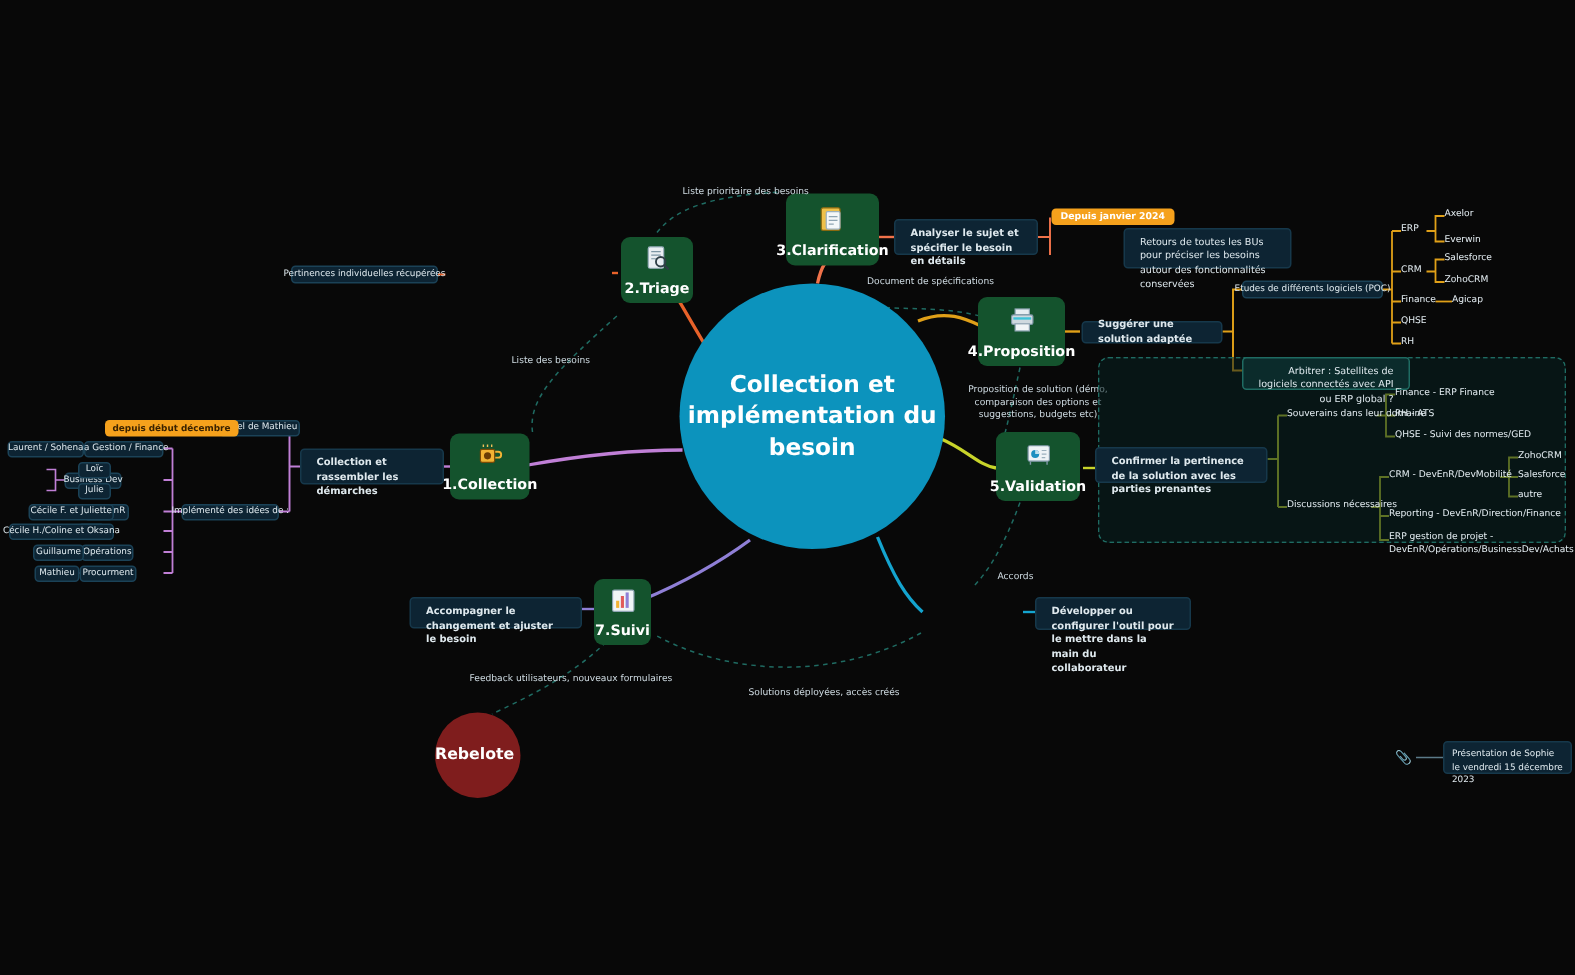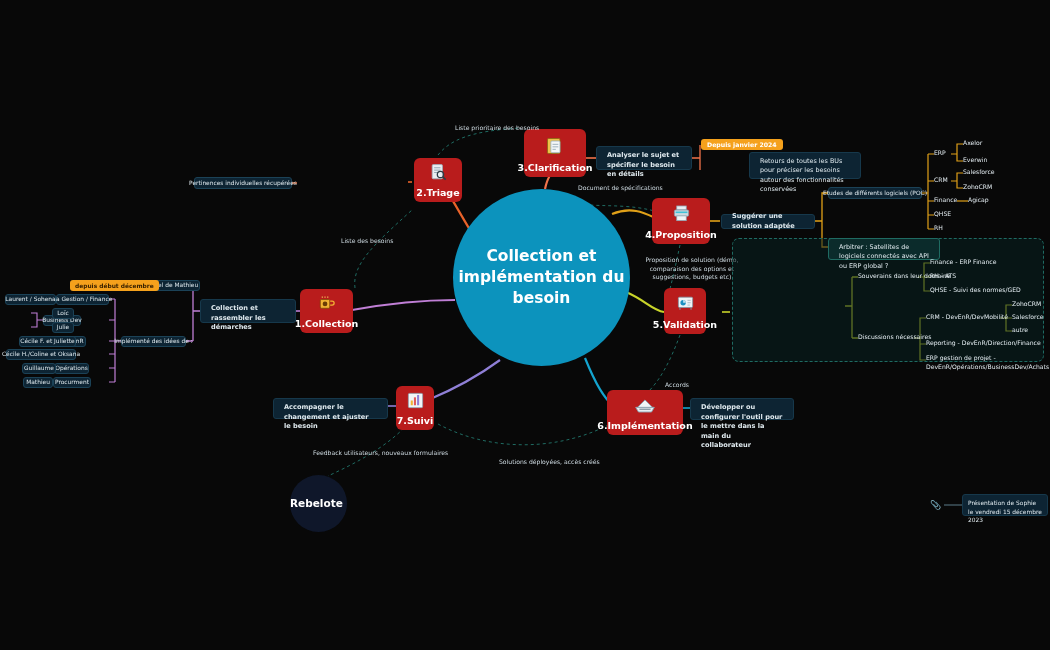--- a/index.html
+++ b/index.html
@@ -6,24 +6,24 @@
   body{width:1050px;height:650px;position:relative;overflow:hidden;
        font-family:"DejaVu Sans","Liberation Sans",sans-serif;color:#e8eef2;}
   #canvas{position:absolute;inset:0;width:1050px;height:650px;}
   svg.wires{position:absolute;left:0;top:0;width:1050px;height:650px;pointer-events:none;}
 
   
   .hub{position:absolute;border-radius:50%;background:#0c93bd;display:flex;
        align-items:center;text-align:center;
        font-weight:bold;color:#ffffff;line-height:1.35;}
   #hub-main{left:453px;top:189px;width:177px;height:177px;font-size:15.5px;}
-  #hub-rebelote{left:290px;top:475px;width:57px;height:57px;font-size:10.5px;background:#0f172a;}
-
-  
-  .stage{position:absolute;background:#b91c1c;border-radius:6px;
+  #hub-rebelote{left:290px;top:475px;width:57px;height:57px;font-size:10.5px;background:#7f1d1d;}
+
+  
+  .stage{position:absolute;background:#14532d;border-radius:6px;
          display:flex;flex-direction:column;align-items:center;justify-content:flex-end;
          padding-bottom:4px;box-sizing:border-box;}
   .stage .lbl{font-size:9.5px;font-weight:bold;color:#fff;white-space:nowrap;}
   .stage .ic{flex:1;display:flex;align-items:center;justify-content:center;}
 
   
   .box{position:absolute;background:#0d2433;border:1px solid #16384b;border-radius:3px;
        color:#dfe9ee;font-size:6.4px;line-height:1.45;padding:4px 10px;box-sizing:border-box;}
   .box.b{font-weight:bold;font-size:6.6px;}
   .box.ctr{display:flex;align-items:center;}
@@ -165,43 +165,33 @@
       <svg width="21" height="19" viewBox="0 0 24 24">
         <rect x="6" y="2.5" width="12" height="5" fill="#e8eef2" stroke="#8fa5b3" stroke-width="1"></rect>
         <rect x="3" y="7.5" width="18" height="8" rx="1.5" fill="#cfd9df" stroke="#7d96a5" stroke-width="1"></rect>
         <rect x="4.5" y="9.5" width="15" height="2" fill="#3fc2d8"></rect>
         <rect x="6" y="15" width="12" height="6" fill="#f1f5f7" stroke="#8fa5b3" stroke-width="1"></rect>
       </svg>
     </div>
     <div class="lbl">4.Proposition</div>
   </div>
 
-  <div class="stage" style="left:664px;top:288px;width:42px;height:46px;">
+  <div class="stage" style="left:664px;top:288px;width:56px;height:46px;">
     <div class="ic">
       <svg width="21" height="19" viewBox="0 0 24 24">
         <rect x="3" y="4" width="18" height="13" rx="1.5" fill="#eef3f6" stroke="#7d96a5" stroke-width="1"></rect>
         <circle cx="9" cy="11" r="3.4" fill="#1c8fc0"></circle>
         <path d="M9 11V7.6A3.4 3.4 0 0 1 12.4 11z" fill="#bfe0ee"></path>
         <path d="M14.5 8h4M14.5 11h4M14.5 14h3" stroke="#9bb0bd" stroke-width="1"></path>
         <path d="M5 17v3M19 17v3" stroke="#7d96a5" stroke-width="1.2"></path>
       </svg>
     </div>
     <div class="lbl">5.Validation</div>
   </div>
 
-  <div class="stage" style="left:607px;top:390px;width:76px;height:45px;">
-    <div class="ic">
-      <svg width="26" height="17" viewBox="0 0 28 18">
-        <path d="M4 11h20l-3 5H7z" fill="#e8eef2" stroke="#8fa5b3" stroke-width="1"></path>
-        <path d="M6 11l8-8 8 8z" fill="#f1f5f7" stroke="#8fa5b3" stroke-width="1"></path>
-        <path d="M8 13h12" stroke="#5d7482" stroke-width="1"></path>
-      </svg>
-    </div>
-    <div class="lbl">6.Implémentation</div>
-  </div>
 
   <div class="stage" style="left:396px;top:386px;width:38px;height:44px;">
     <div class="ic">
       <svg width="19" height="19" viewBox="0 0 24 24">
         <rect x="3" y="3" width="18" height="18" rx="1.5" fill="#f1f5f7" stroke="#8fa5b3" stroke-width="1"></rect>
         <rect x="6" y="12" width="2.6" height="6" fill="#f2b334"></rect>
         <rect x="10" y="8" width="2.6" height="10" fill="#e05a5a"></rect>
         <rect x="14" y="5" width="2.6" height="13" fill="#8f7fd6"></rect>
       </svg>
     </div>
@@ -233,22 +223,23 @@
   <div class="tnode" style="left:963px;top:168px;">Salesforce</div>
   <div class="tnode" style="left:963px;top:183px;">ZohoCRM</div>
 
   <div class="tnode" style="left:934px;top:196px;">Finance</div>
   <div class="tnode" style="left:968px;top:196px;">Agicap</div>
 
   <div class="tnode" style="left:934px;top:210px;">QHSE</div>
   <div class="tnode" style="left:934px;top:224px;">RH</div>
 
   <div class="group" style="left:732px;top:238px;width:310px;height:122px;"></div>
-  <div class="box" style="left:828px;top:238px;width:112px;height:22px;background:#0b2b2b;border-color:#1f6b62;">Arbitrer : Satellites de logiciels connectés avec API ou ERP global ?</div>
-
+  <div class="box" style="left:828px;top:238px;width:112px;height:22px;background:#0b2b2b;border-color:#1f6b62;text-align:right;">Arbitrer : Satellites de logiciels connectés avec API ou ERP global ?</div>
+
+  <div class="box b" style="left:730px;top:298px;width:115px;height:24px;">Confirmer la pertinence de la solution avec les parties prenantes</div>
 
   <div class="tnode" style="left:858px;top:272px;">Souverains dans leur domaine</div>
   <div class="tnode" style="left:930px;top:258px;">Finance - ERP Finance</div>
   <div class="tnode" style="left:930px;top:272px;">RH - ATS</div>
   <div class="tnode" style="left:930px;top:286px;">QHSE - Suivi des normes/GED</div>
 
   <div class="tnode" style="left:858px;top:333px;">Discussions nécessaires</div>
   <div class="tnode" style="left:926px;top:313px;">CRM - DevEnR/DevMobilité</div>
   <div class="tnode" style="left:1012px;top:300px;">ZohoCRM</div>
   <div class="tnode" style="left:1012px;top:313px;">Salesforce</div>

